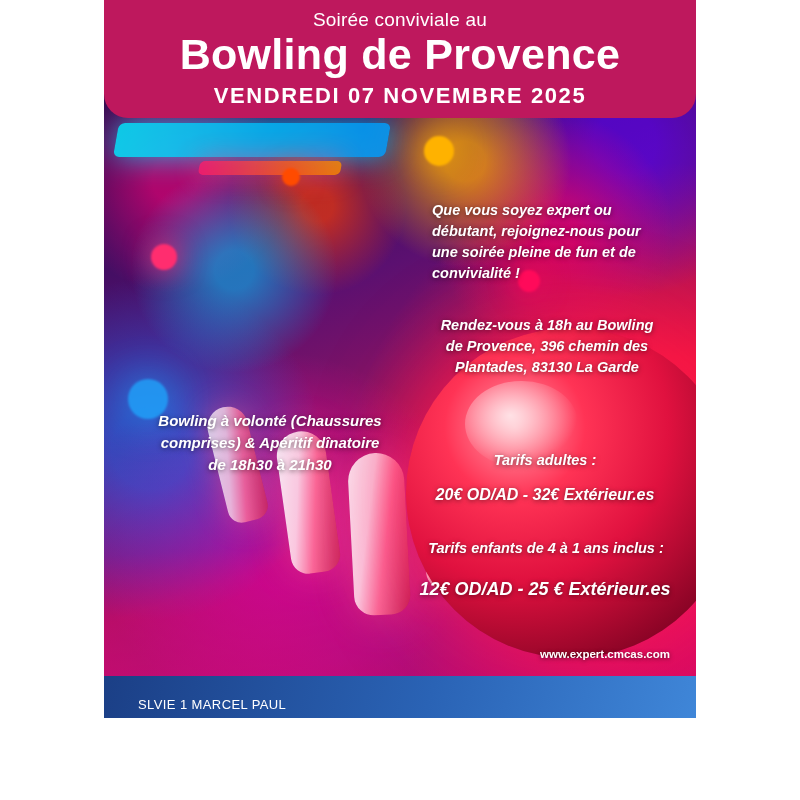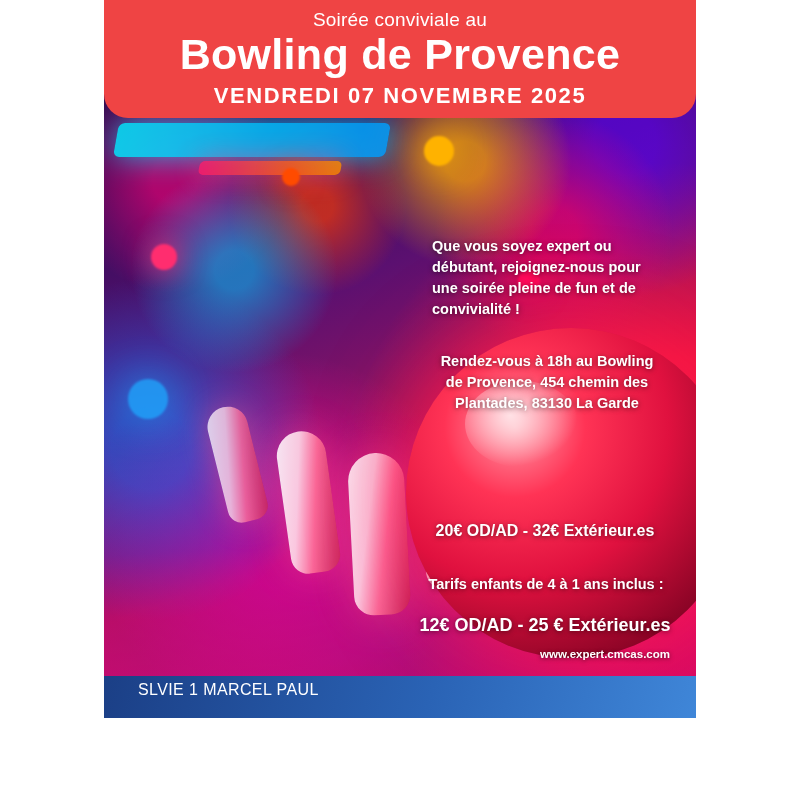--- a/index.html
+++ b/index.html
@@ -54,47 +54,47 @@
   .neon-bar2{
     position:absolute;left:16%;top:13%;width:24%;height:14px;border-radius:5px;
     background:linear-gradient(90deg,#ff1d6c,#ff8a00);
     box-shadow:0 0 26px rgba(255,60,120,.9);opacity:.8;transform:skewX(-10deg);
   }
   .glowdot{position:absolute;border-radius:50%;filter:blur(1px);}
 
   
   .banner{
     position:absolute;left:104px;top:0;width:592px;height:118px;
-    background:#ef4444;border-radius:0 0 24px 24px;
+    background:#be185d;border-radius:0 0 24px 24px;
     display:flex;flex-direction:column;align-items:center;justify-content:center;
     color:#ffffff;
   }
   .banner .eyebrow{font-size:19px;letter-spacing:.2px;margin-bottom:1px;}
   .banner .title{font-size:43px;font-weight:bold;letter-spacing:.3px;line-height:1.05;}
   .banner .date{font-size:22px;font-weight:bold;letter-spacing:1.6px;margin-top:6px;}
 
   
-  .txt{position:absolute;color:#ffffff;font-weight:bold;
-       text-shadow:0 1px 5px rgba(0,0,0,.55);line-height:1.45;margin-top:36px;}
+  .txt{position:absolute;color:#ffffff;font-weight:bold;font-style:italic;
+       text-shadow:0 1px 5px rgba(0,0,0,.55);line-height:1.45;}
   .intro{left:432px;top:200px;width:230px;font-size:14.5px;}
   .rdv{left:432px;top:315px;width:230px;font-size:14.5px;text-align:center;}
   .offer{left:150px;top:410px;width:240px;font-size:15px;text-align:center;}
   .price-a-title{left:420px;top:450px;width:250px;font-size:14.5px;text-align:center;}
   .price-a-val{left:410px;top:483px;width:270px;font-size:16px;text-align:center;}
   .price-k-title{left:396px;top:538px;width:300px;font-size:14.5px;text-align:center;}
   .price-k-val{left:400px;top:576px;width:290px;font-size:18px;text-align:center;}
   .website{position:absolute;left:470px;top:648px;width:200px;text-align:right;color:#fff;
            font-size:11.5px;font-weight:bold;text-shadow:0 1px 4px rgba(0,0,0,.6);}
 
   
   .footband{
     position:absolute;left:104px;top:676px;width:592px;height:42px;
     background:linear-gradient(105deg,#1b3f86 0%, #2a63b5 55%, #3f86d8 100%);
   }
-  .footband .slvie{position:absolute;left:34px;top:5px;color:#ffffff;font-size:16px;letter-spacing:.4px;}
+  .footband .slvie{position:absolute;left:34px;top:21px;color:#ffffff;font-size:13px;letter-spacing:.4px;}
 
   
   .bottom{position:absolute;left:0;top:718px;width:800px;height:82px;background:#fff;}
 </style>
 </head>
 <body>
 
 <div class="poster">
 
   <div class="photo">
@@ -113,21 +113,23 @@
     <div class="glowdot" style="left:4%;top:47%;width:40px;height:40px;background:#1ea8ff;box-shadow:0 0 44px #1ea8ff;opacity:.8;"></div>
   </div>
 
   <div class="banner">
     <div class="eyebrow">Soirée conviviale au</div>
     <div class="title">Bowling de Provence</div>
     <div class="date">VENDREDI 07 NOVEMBRE 2025</div>
   </div>
 
   <div class="txt intro">Que vous soyez expert ou débutant, rejoignez-nous pour une soirée pleine de fun et de convivialité !</div>
-  <div class="txt rdv">Rendez-vous à 18h au Bowling de Provence, 454 chemin des Plantades, 83130 La Garde</div>
+  <div class="txt rdv">Rendez-vous à 18h au Bowling de Provence, 396 chemin des Plantades, 83130 La Garde</div>
+  <div class="txt offer">Bowling à volonté (Chaussures comprises) &amp; Apéritif dînatoire de 18h30 à 21h30</div>
+  <div class="txt price-a-title">Tarifs adultes :</div>
   <div class="txt price-a-val">20€ OD/AD - 32€ Extérieur.es</div>
   <div class="txt price-k-title">Tarifs enfants de 4 à 1 ans inclus :</div>
   <div class="txt price-k-val">12€ OD/AD - 25 € Extérieur.es</div>
   <div class="website">www.expert.cmcas.com</div>
 
   <div class="footband">
     <div class="slvie">SLVIE 1 MARCEL PAUL</div>
   </div>
 
   <div class="bottom">

